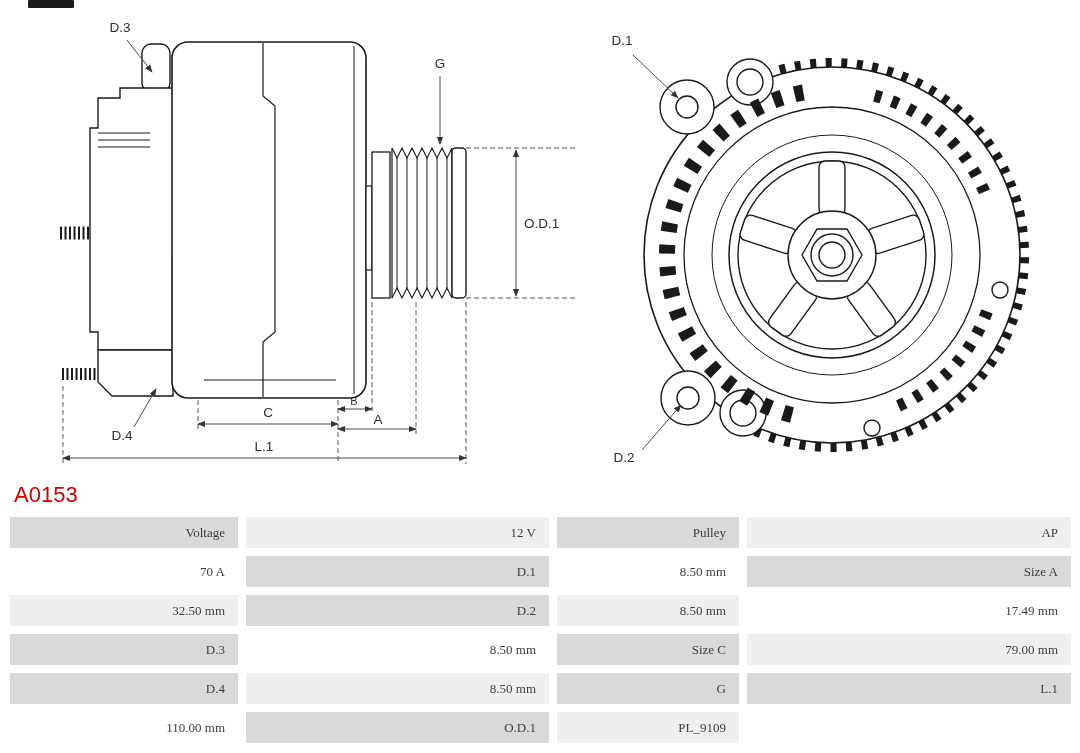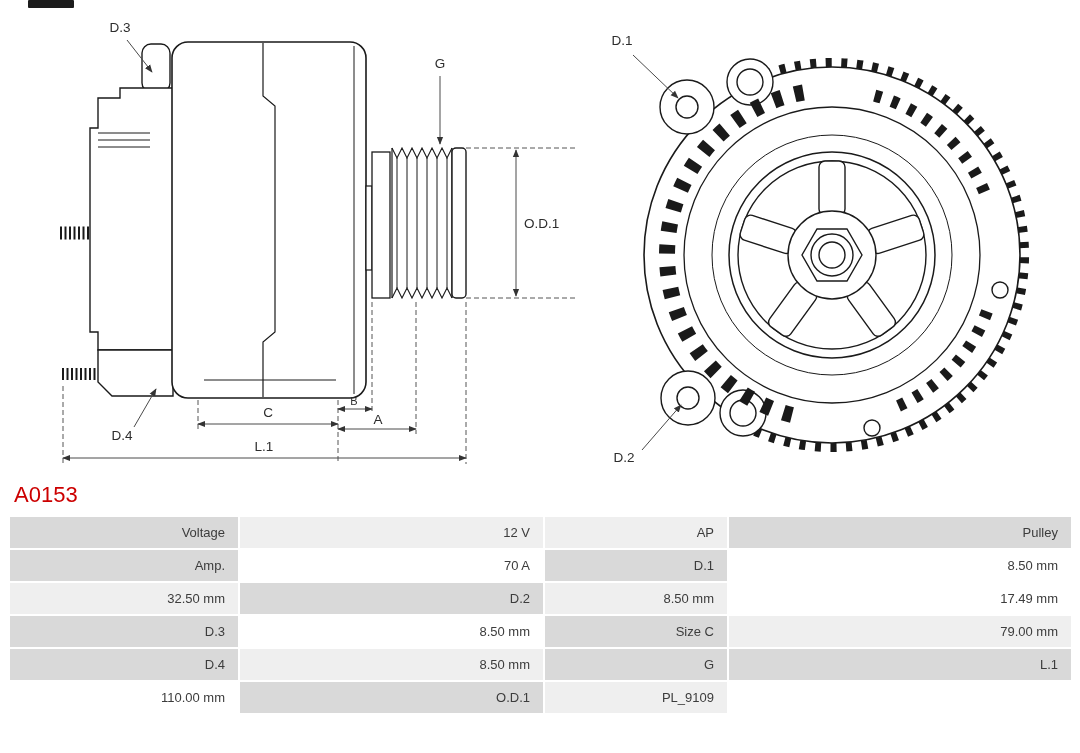--- a/index.html
+++ b/index.html
@@ -8,21 +8,21 @@
   .logo-frag{position:absolute;left:28px;top:0;width:46px;height:8px;background:#1c1c1c;border-radius:1px;}
   .drawing{position:absolute;left:0;top:0;}
   .drawing .ink{stroke:var(--diagram-line,#1a1a1a);fill:none;}
   .drawing .dim{stroke:#4a4a4a;fill:none;stroke-width:1;}
   .drawing .ext{stroke:#555;fill:none;stroke-width:1;stroke-dasharray:5 3;}
   .drawing text{font-family:"Liberation Sans",sans-serif;font-size:13.5px;fill:#2d2d2d;stroke:none;}
   .drawing text.small{font-size:11px;}
   .part-number{position:absolute;left:14px;top:485px;font-size:22px;line-height:20px;
                color:var(--part-number,#cc0000);}
   .spec-table{position:absolute;left:10px;top:517px;width:1061px;display:grid;
-              grid-template-columns:228px 303px 182px 1fr;gap:2px;}
+              grid-template-columns:228px 303px 182px 1fr;gap:8px;font-family:Liberation Serif, serif;}
   .cell{height:31px;line-height:31px;font-size:13px;color:#3c3c3c;text-align:right;
         padding-right:13px;box-sizing:border-box;white-space:nowrap;overflow:hidden;}
   .cell.label{background:var(--label-cell,#d9d9d9);}
   .cell.value.odd{background:var(--value-cell-odd,#efefef);}
   .cell.value.even{background:var(--value-cell-even,#ffffff);}
 </style>
 </head>
 <body>
 
 <div class="page">
@@ -141,28 +141,28 @@
     </g>
     <text x="622" y="45" text-anchor="middle">D.1</text>
     <text x="624" y="462" text-anchor="middle">D.2</text>
   </svg>
 
   <div class="part-number">A0153</div>
 
   <div class="spec-table">
     <div class="cell label">Voltage</div>
     <div class="cell value odd">12 V</div>
+    <div class="cell label">Pulley</div>
     <div class="cell value odd">AP</div>
-    <div class="cell label">Pulley</div>
 
-    <div class="cell label">Amp.</div>
     <div class="cell value even">70 A</div>
     <div class="cell label">D.1</div>
     <div class="cell value even">8.50 mm</div>
 
+    <div class="cell label">Size A</div>
     <div class="cell value odd">32.50 mm</div>
     <div class="cell label">D.2</div>
     <div class="cell value odd">8.50 mm</div>
 
     <div class="cell value even">17.49 mm</div>
     <div class="cell label">D.3</div>
     <div class="cell value even">8.50 mm</div>
 
     <div class="cell label">Size C</div>
     <div class="cell value odd">79.00 mm</div>

